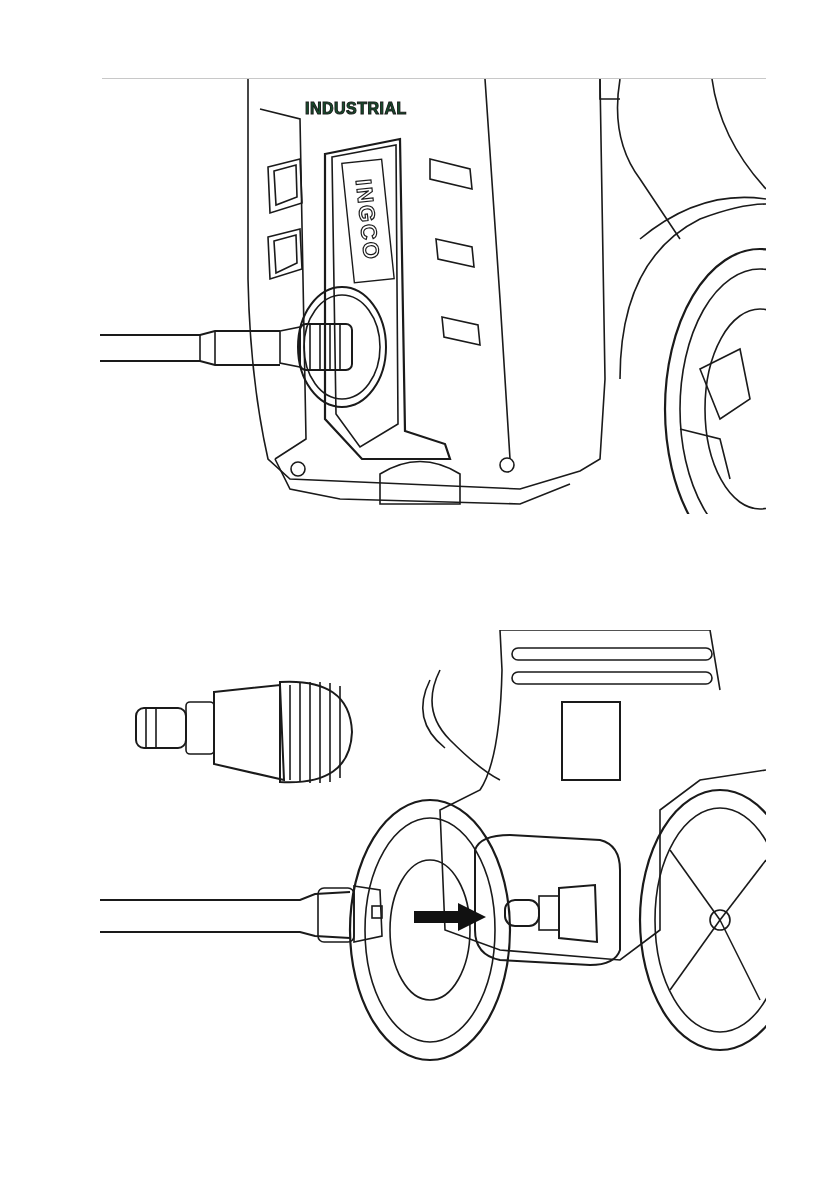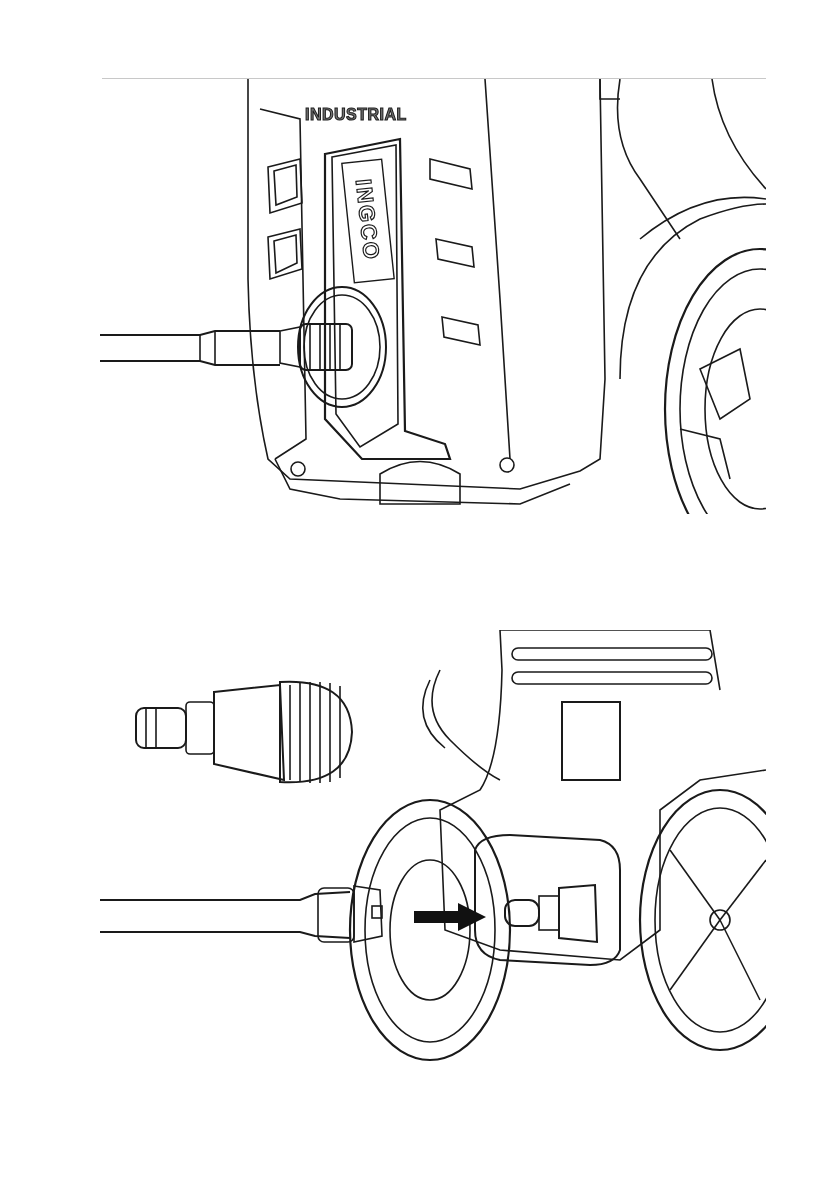--- a/index.html
+++ b/index.html
@@ -61,21 +61,21 @@
     <path d="M500 0 L500 20 L520 20"></path>
 
     <path d="M540 160 Q600 110 666 120"></path>
     <path d="M520 300 Q520 180 600 140 Q640 125 666 125"></path>
     <ellipse cx="660" cy="330" rx="95" ry="160" stroke-width="2.2"></ellipse>
     <ellipse cx="660" cy="330" rx="80" ry="140"></ellipse>
     <ellipse cx="660" cy="330" rx="55" ry="100"></ellipse>
     <path d="M600 290 L640 270 L650 320 L620 340 Z"></path>
     <path d="M580 350 L620 360 L630 400"></path>
   </svg>
-  <div class="brand" style="position:absolute;left:205px;top:27px;font-size:16px;letter-spacing:0.5px;color:#737373;-webkit-text-stroke:1px #1a1a1a;">INDUSTRIAL</div>
+  <div class="brand" style="position:absolute;left:205px;top:21px;font-size:16px;letter-spacing:0.5px;color:#14532d;-webkit-text-stroke:1px #1a1a1a;">INDUSTRIAL</div>
   <div class="brand" style="position:absolute;left:226px;top:128px;font-size:22px;transform:rotate(84deg);color:#fff;-webkit-text-stroke:1.2px #1a1a1a;letter-spacing:2px;">INGCO</div>
 </div>
 
 <div id="fig2" class="fig">
   <svg width="666" height="435" viewBox="0 0 666 435" fill="none" stroke="#1a1a1a" stroke-width="1.6">
 
     <g>
       <rect x="36" y="78" width="50" height="40" rx="8" stroke-width="2"></rect>
       <rect x="46" y="78" width="10" height="40"></rect>
       <rect x="86" y="72" width="28" height="52" rx="4"></rect>

